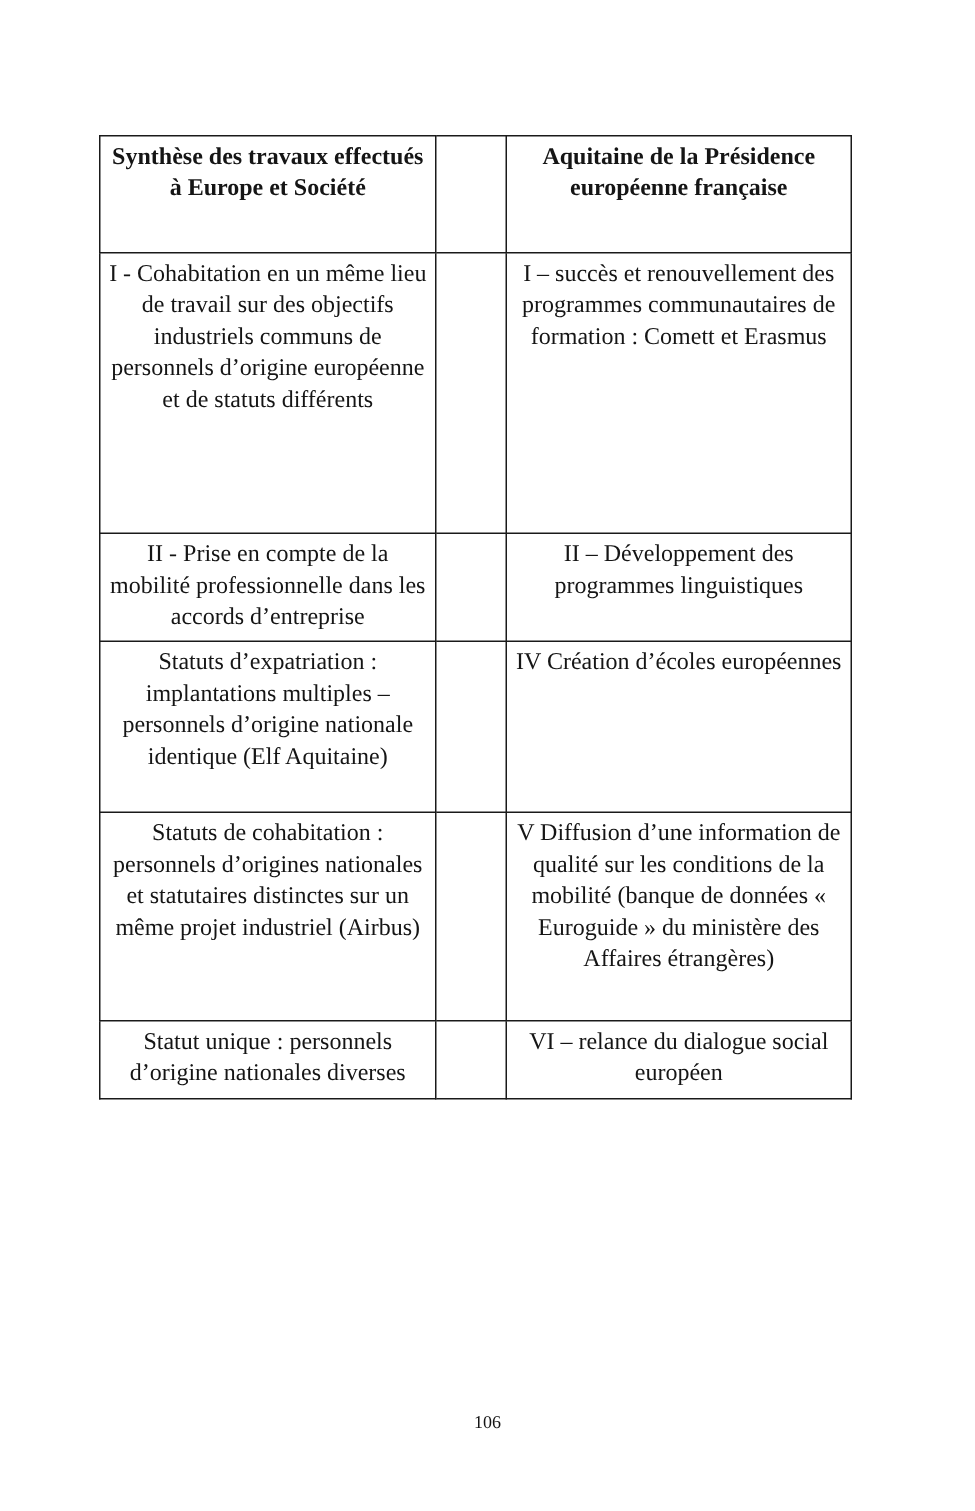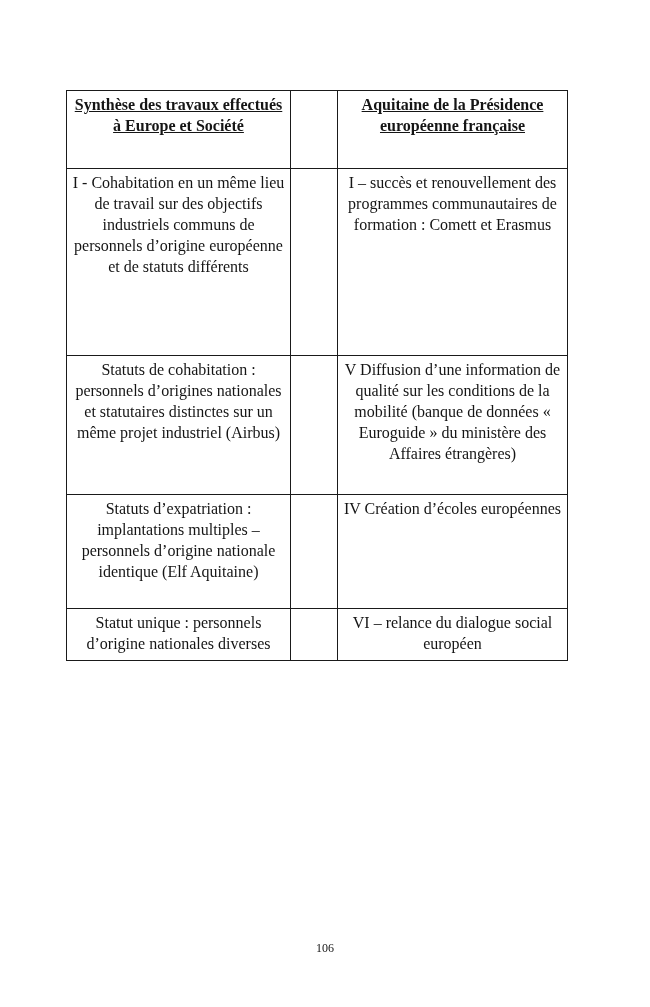--- a/index.html
+++ b/index.html
@@ -51,39 +51,44 @@
 </head>
 <body>
 
 <table class="doc-table">
   <colgroup>
     <col class="col-left">
     <col class="col-spacer">
     <col class="col-right">
   </colgroup>
   <tbody>
-    <tr style="height:78px;text-decoration:underline;">
+    <tr style="height:78px;">
       <th>Synthèse des travaux effectués à Europe et Société</th>
       <th></th>
       <th>Aquitaine de la Présidence européenne française</th>
     </tr>
     <tr style="height:187px;">
       <td>I - Cohabitation en un même lieu de travail sur des objectifs industriels communs de personnels d’origine européenne et de statuts différents</td>
       <td></td>
       <td>I – succès et renouvellement des programmes communautaires de formation : Comett et Erasmus</td>
     </tr>
-    <tr style="height:139px;">
-      <td>Statuts de cohabitation : personnels d’origines nationales et statutaires distinctes sur un même projet industriel (Airbus)</td>
+    <tr style="height:72px;">
+      <td>II - Prise en compte de la mobilité professionnelle dans les accords d’entreprise</td>
       <td></td>
-      <td>V Diffusion d’une information de qualité sur les conditions de la mobilité (banque de données « Euroguide » du ministère des Affaires étrangères)</td>
+      <td>II – Développement des programmes linguistiques</td>
     </tr>
     <tr style="height:114px;">
       <td>Statuts d’expatriation : implantations multiples – personnels d’origine nationale identique (Elf Aquitaine)</td>
       <td></td>
       <td>IV Création d’écoles européennes</td>
+    </tr>
+    <tr style="height:139px;">
+      <td>Statuts de cohabitation : personnels d’origines nationales et statutaires distinctes sur un même projet industriel (Airbus)</td>
+      <td></td>
+      <td>V Diffusion d’une information de qualité sur les conditions de la mobilité (banque de données « Euroguide » du ministère des Affaires étrangères)</td>
     </tr>
     <tr style="height:52px;">
       <td>Statut unique : personnels d’origine nationales diverses</td>
       <td></td>
       <td>VI – relance du dialogue social européen</td>
     </tr>
   </tbody>
 </table>
 
 <div class="page-number">106</div>

